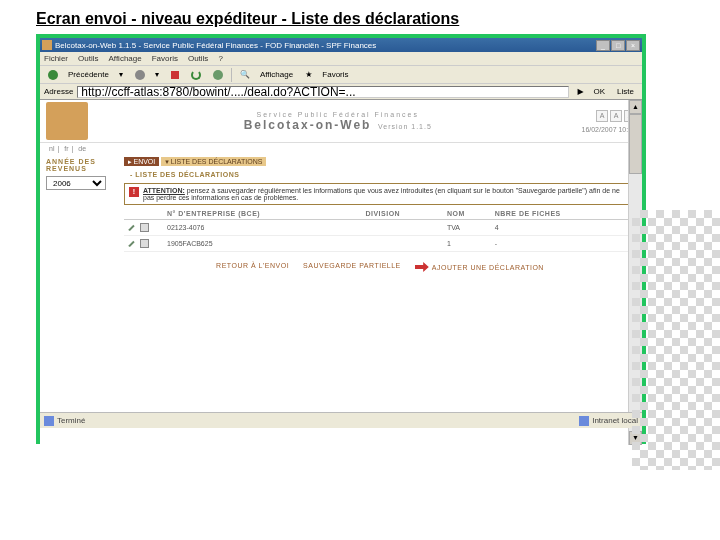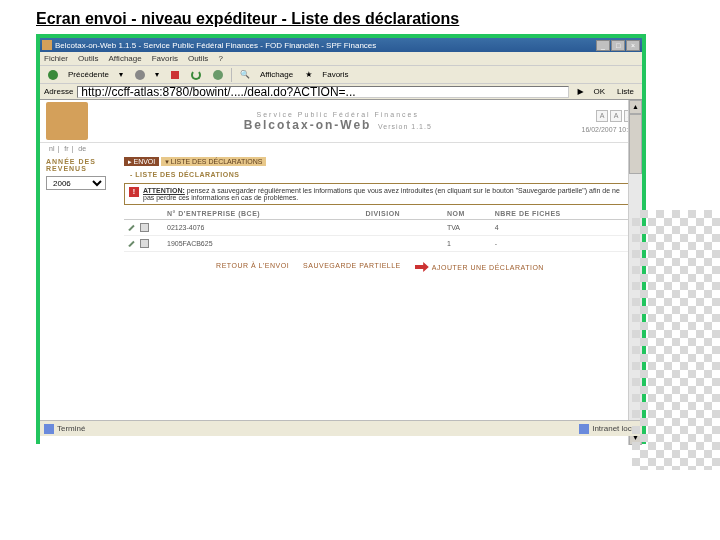--- a/index.html
+++ b/index.html
@@ -76,21 +76,21 @@
   .add-arrow { width: 14px; height: 10px; background: #c33; clip-path: polygon(0 30%, 60% 30%, 60% 0, 100% 50%, 60% 100%, 60% 70%, 0 70%); }
   
   .scrollbar-right { position: absolute; right: 0; top: 0; width: 14px; height: 100%; background: #e8e8e8; border-left: 1px solid #ccc;}
   .sb-btn { height: 14px; background: #d4d0c8; border: 1px solid #aaa; font-size: 7px; text-align: center; line-height: 12px; cursor: pointer; }
   .sb-thumb { height: 60px; background: #d4d0c8; border: 1px solid #aaa; }
   
   .checker-bg { position: absolute; right: 0; top: 210px; width: 88px; height: 260px;
     background-image: linear-gradient(45deg,#d8d8d8 25%,transparent 25%),linear-gradient(-45deg,#d8d8d8 25%,transparent 25%),linear-gradient(45deg,transparent 75%,#d8d8d8 75%),linear-gradient(-45deg,transparent 75%,#d8d8d8 75%);
     background-size: 16px 16px; background-position: 0 0,0 8px,8px -8px,-8px 0; }
   
-  .status-bar { position: absolute; bottom: 4px; left: 0; right: 0; height: 16px; background: #ece9d8; border-top: 1px solid #bbb; display: flex; align-items: center; padding: 0 4px; font-size: 8px; color: #444; justify-content: space-between; }
+  .status-bar { position: absolute; bottom: 12px; left: 0; right: 0; height: 16px; background: #ece9d8; border-top: 1px solid #bbb; display: flex; align-items: center; padding: 0 4px; font-size: 8px; color: #444; justify-content: space-between; }
   .status-seg { display: flex; align-items: center; gap: 3px; }
   .status-icon { width: 10px; height: 10px; background: #6a8adc; }
 </style>
 </head>
 <body>
 
 <div class="slide-title">Ecran envoi - niveau expéditeur - Liste des déclarations</div>
 
 <div class="browser-window">
 

